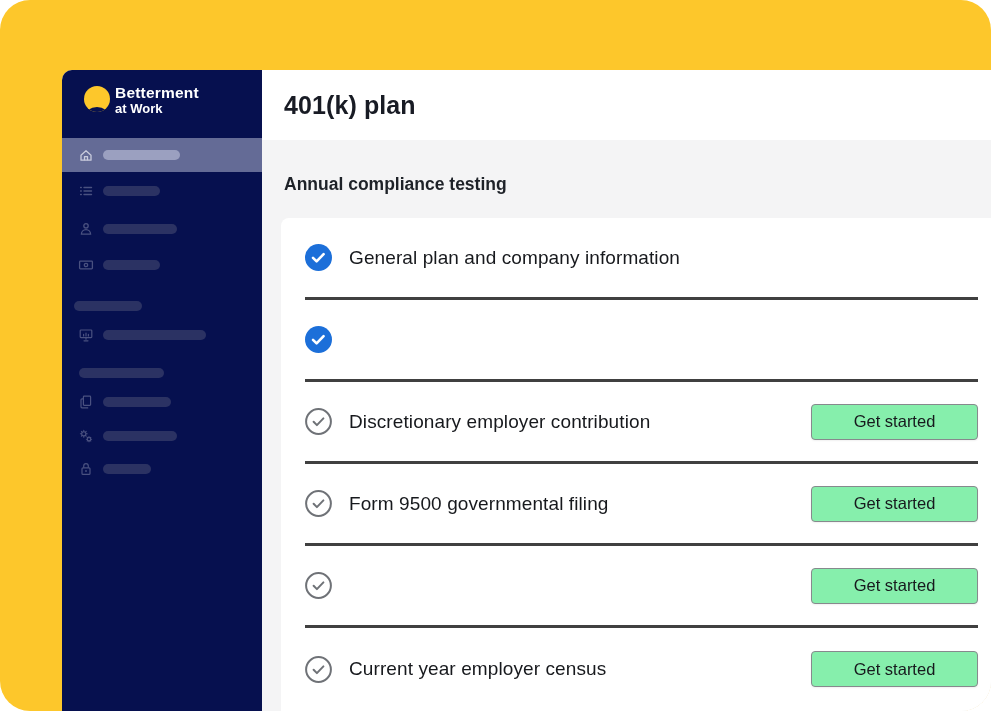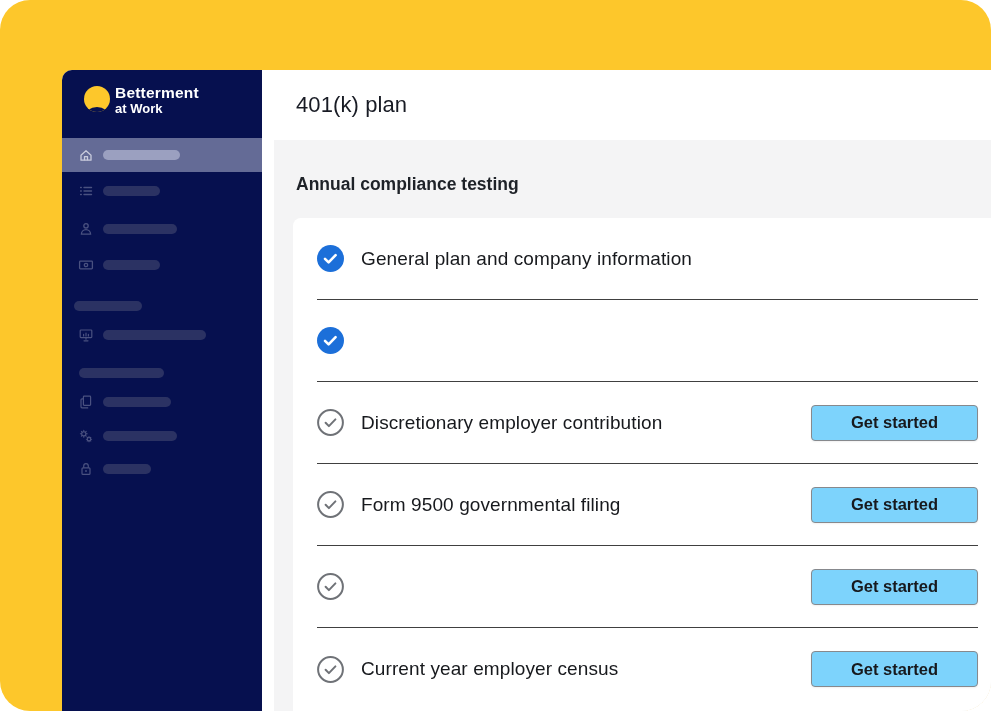--- a/index.html
+++ b/index.html
@@ -1,19 +1,19 @@
 <!DOCTYPE html>
 <html><head>
 <meta charset="utf-8">
 <style>
   * { margin:0; padding:0; box-sizing:border-box; }
   html,body { width:991px; height:711px; background:#ffffff; font-family:"Liberation Sans", sans-serif; }
   .canvas { position:relative; width:991px; height:711px; background:#FDC72B; border-radius:30px; overflow:hidden; }
   .window { position:absolute; left:62px; top:70px; right:0; bottom:0; display:flex;
-            border-top-left-radius:10px; overflow:hidden; background:#fff;gap:12px; }
+            border-top-left-radius:10px; overflow:hidden; background:#fff; }
 
   
   .sidebar { position:relative; width:200px; flex:0 0 200px; background:#06104F; color:#fff; }
   .logo { position:absolute; left:22px; top:14px; display:flex; align-items:flex-start; }
   .logo-mark { width:26px; height:26px; margin-right:5px; margin-top:2px; }
   .logo-text .brand { font-size:15.5px; font-weight:700; letter-spacing:.2px; line-height:17px; }
   .logo-text .brand-sub { font-size:13px; font-weight:700; line-height:15px; color:#fff; }
 
   .nav-row { position:absolute; left:0; width:200px; height:20px; }
   .nav-row.active { height:34px; background:#646B96; }
@@ -21,32 +21,32 @@
   .nav-icon svg { display:block; width:16px; height:16px; }
   .skel { position:absolute; top:50%; transform:translateY(-50%); height:10px; border-radius:5px; background:#2B3263; }
   .nav-row.active .skel { background:#9BA0C0; }
   .skel.bar-only-a { left:12px; }
   .skel.bar-only-b { left:17px; }
   .skel.with-icon { left:41px; }
 
   
   .main { flex:1; display:flex; flex-direction:column; background:#F4F4F5; min-width:0; }
   .page-header { flex:0 0 70px; background:#ffffff; display:flex; align-items:center; padding-left:22px; }
-  .page-title { font-size:22px; font-weight:400; color:#181B24; letter-spacing:.1px; }
+  .page-title { font-size:25px; font-weight:700; color:#181B24; letter-spacing:.1px; }
   .band { flex:1; background:#F4F4F5; overflow:hidden; }
   .section-title { padding:34px 0 0 22px; font-size:17.5px; font-weight:700; color:#1E2228; }
   .card { margin:23px 0 0 19px; background:#ffffff; border-radius:8px 0 0 0; padding:0 13px 0 24px; min-height:500px; }
-  .check-row { display:flex; align-items:center; height:82px; border-bottom:1px solid #404040; }
+  .check-row { display:flex; align-items:center; height:82px; border-bottom:3px solid #404040; }
   .check-row:last-child { border-bottom:none; }
   .status-icon { width:27px; height:27px; flex:0 0 27px; }
   .status-icon svg { display:block; width:27px; height:27px; }
   .row-label { margin-left:17px; font-size:19px; color:#17191D; letter-spacing:.1px; }
   .spacer { flex:1; }
-  .get-started-btn { width:167px; height:36px; background:#7dd3fc; border:1px solid #87898D; border-radius:4px;
-                     font-family:"Liberation Sans", sans-serif; font-size:16.5px; font-weight:700; color:#17191D;
+  .get-started-btn { width:167px; height:36px; background:#86efac; border:1px solid #87898D; border-radius:4px;
+                     font-family:"Liberation Sans", sans-serif; font-size:16.5px; font-weight:400; color:#17191D;
                      cursor:pointer; box-shadow:0 1px 2px rgba(0,0,0,.06); }
 </style>
 </head>
 <body>
 
 <div class="canvas">
   <div class="window">
 
     <nav class="sidebar">
       <div class="logo">

